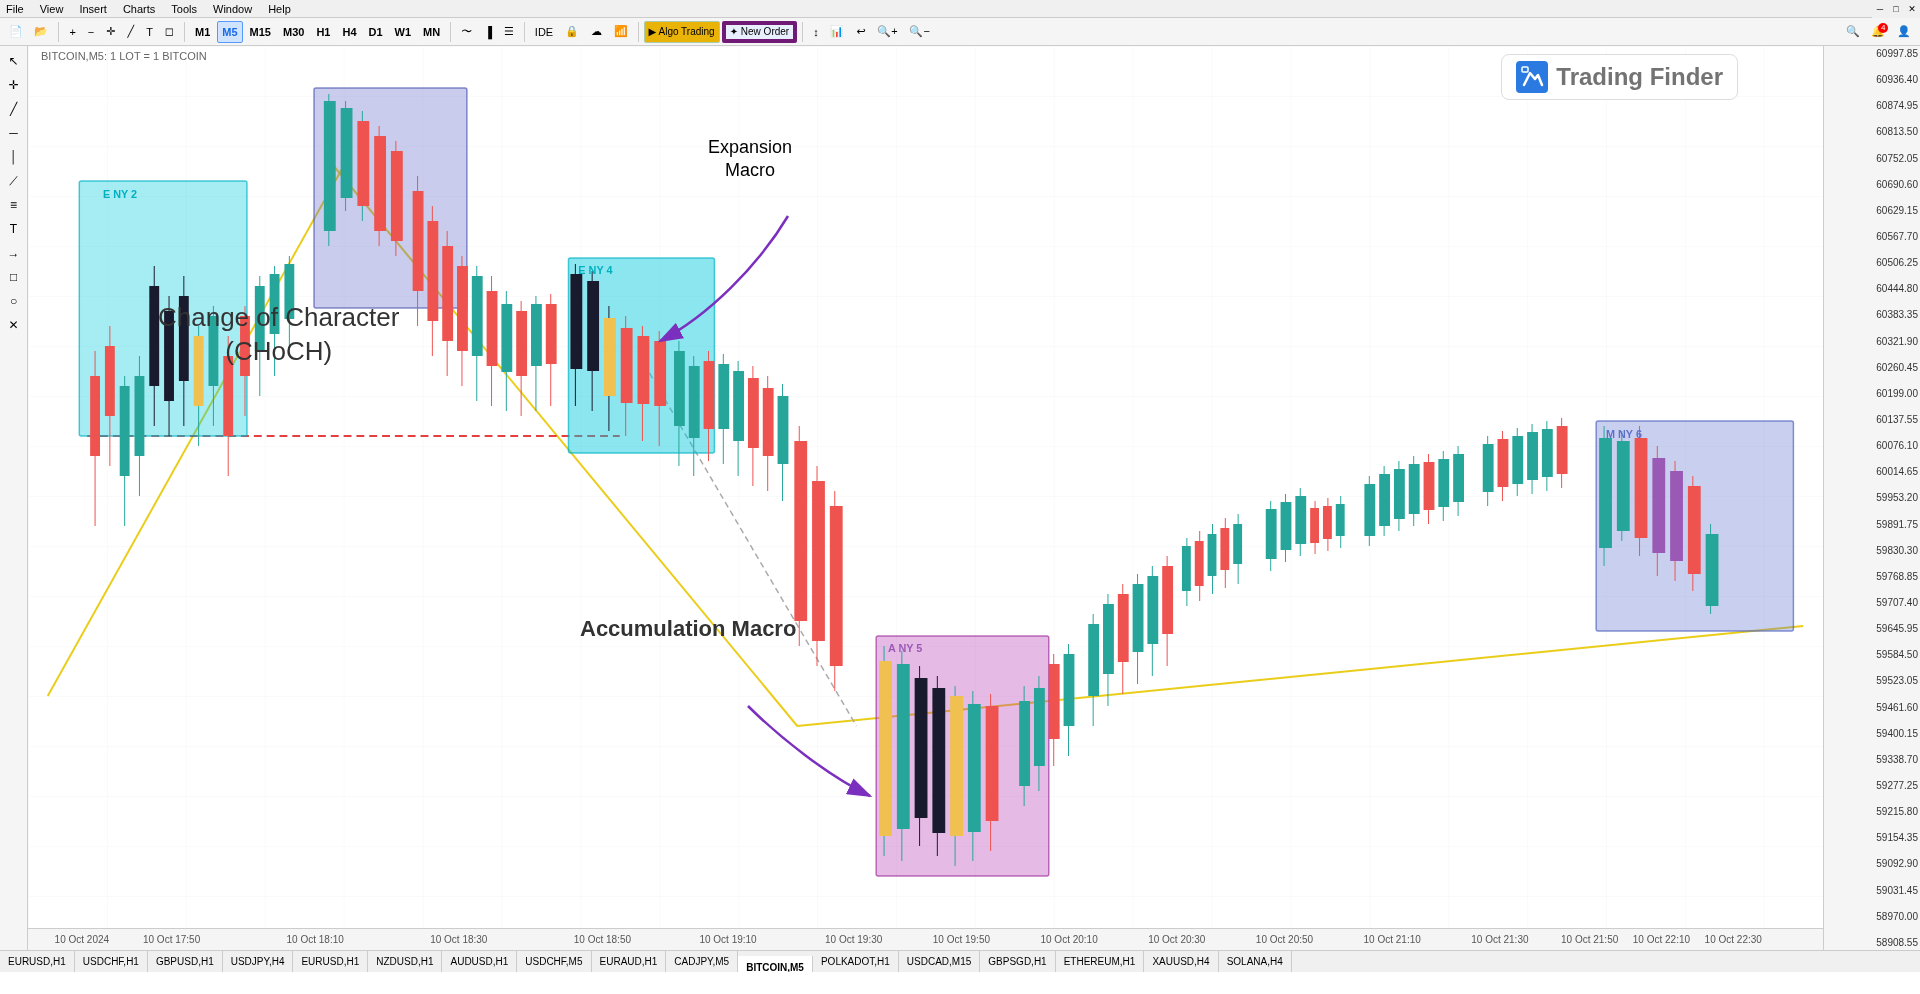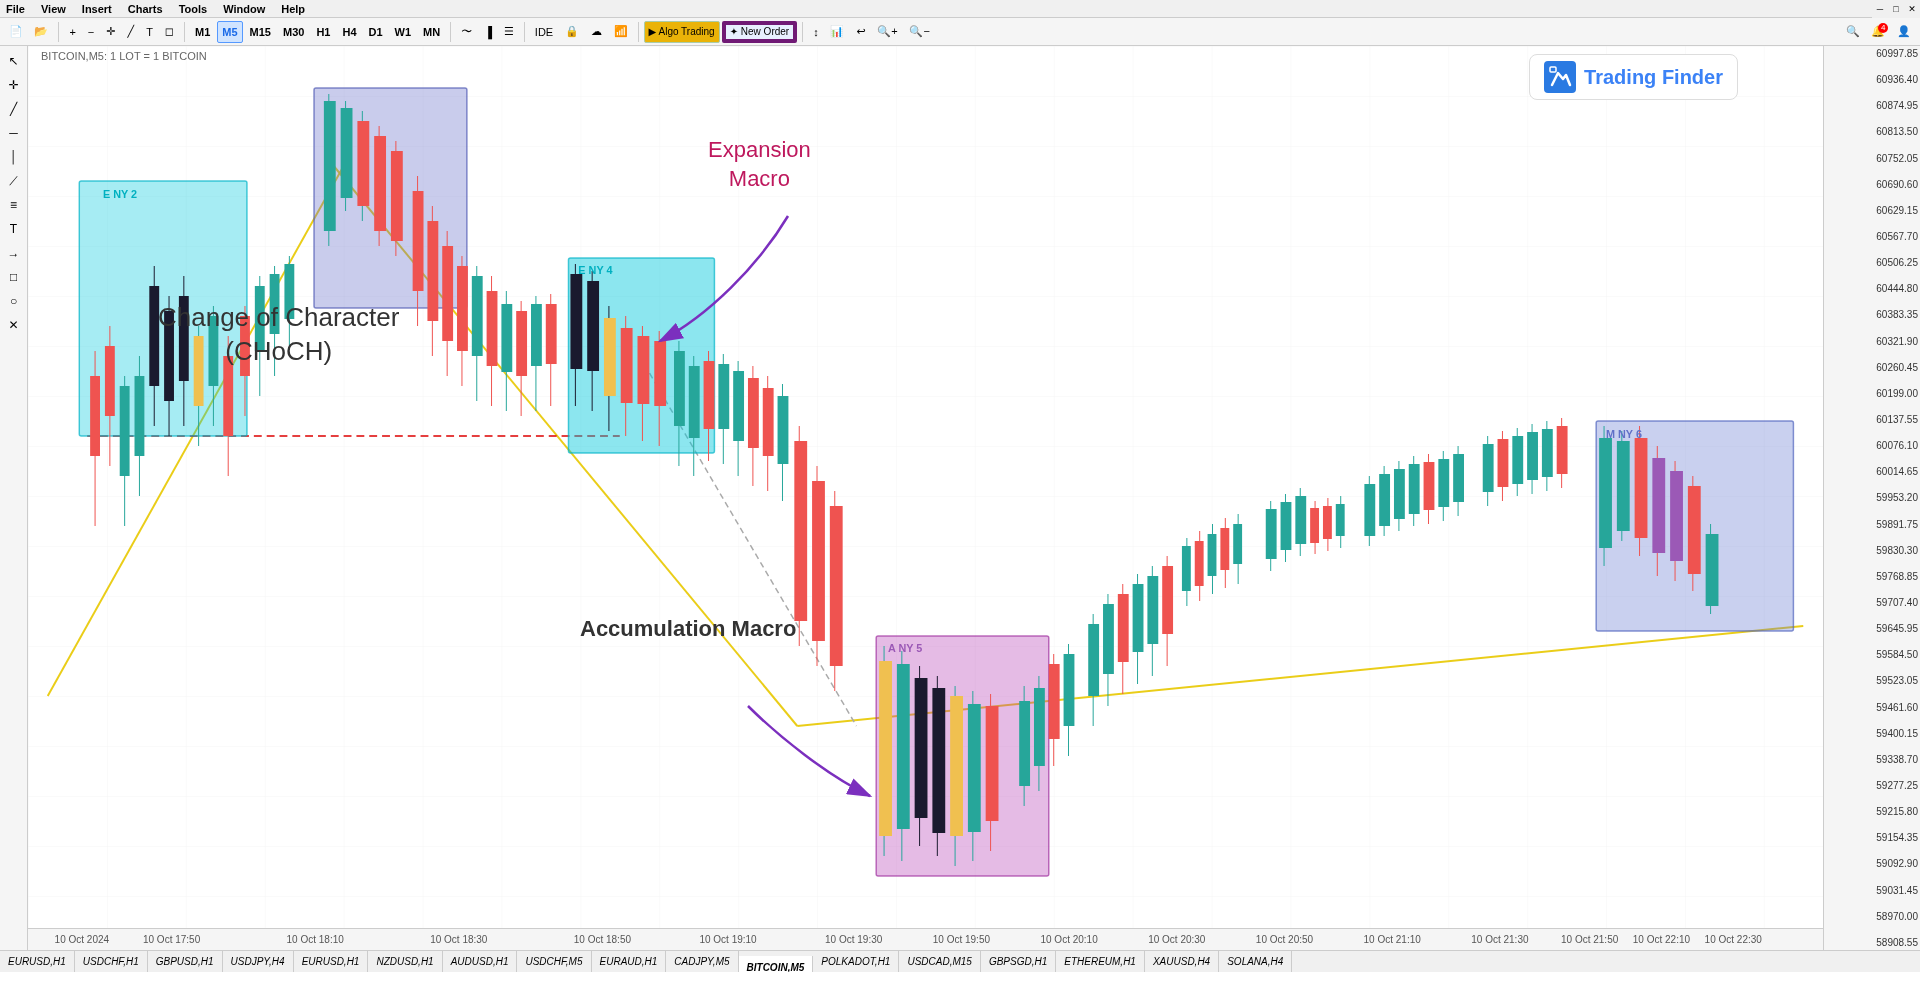--- a/index.html
+++ b/index.html
@@ -12,21 +12,21 @@
       border-bottom: 1px solid #ccc;
       display: flex;
       align-items: center;
       padding: 0 4px;
       font-size: 11px;
       color: #000;
       gap: 12px;
       position: relative;
       z-index: 100;
     }
-    #menu-bar span { cursor: pointer; padding: 0 2px; font-weight: bold; }
+    #menu-bar span { cursor: pointer; padding: 0 2px; }
 
     
     #window-controls {
       position: absolute;
       right: 0; top: 0;
       display: flex;
       align-items: center;
       height: 18px;
     }
     .win-btn {
@@ -165,21 +165,20 @@
     }
     .btab {
       height: 24px;
       padding: 8px 8px;
       font-size: 10px;
       border-right: 1px solid #ccc;
       display: flex; align-items: center;
       cursor: pointer;
       background: #f0f0f0;
       white-space: nowrap;
-      font-style: italic;
     }
     .btab.active { background: #ffffff; border-bottom: 2px solid #2a7ae2; font-weight: bold; margin-top: 13px; }
 
     
     #time-scale {
       height: 22px;
       background: #f5f5f5;
       border-top: 1px solid #ccc;
       display: flex;
       align-items: center;
@@ -292,21 +291,21 @@
       <span style="font-size:11px;color:#666;margin-left:9px;">BITCOIN,M5: 1 LOT = 1 BITCOIN</span>
     </div>
 
     <div id="tf-logo">
       <div class="tf-icon">
         <svg width="24" height="24" viewBox="0 0 24 24" fill="none">
           <path d="M4 20L10 8L15 14L18 10L22 20" stroke="white" stroke-width="2.5" stroke-linecap="round" stroke-linejoin="round" fill="none"></path>
           <rect x="2" y="2" width="6" height="5" rx="1" stroke="white" stroke-width="1.5" fill="none"></rect>
         </svg>
       </div>
-      <span style="font-size:20px;font-weight:600;color:#3b82f6;">Trading Finder</span>
+      <span style="font-size:24px;font-weight:600;color:#737373;">Trading Finder</span>
     </div>
 
     <svg id="main-svg" viewBox="0 0 1820 904" preserveAspectRatio="none">
 
       <defs>
         <pattern id="grid" width="80" height="50" patternUnits="userSpaceOnUse">
           <path d="M 80 0 L 0 0 0 50" fill="none" stroke="#e8e8e8" stroke-width="0.5"></path>
         </pattern>
       </defs>
       <rect width="1820" height="904" fill="white"></rect>
@@ -615,21 +614,21 @@
       <rect x="1701" y="488" width="13" height="72" fill="#26a69a"></rect>
 
       <text x="76" y="152" font-size="11" fill="#00b0c0" font-weight="bold">E NY 2</text>
       <text x="558" y="228" font-size="11" fill="#00b0c0" font-weight="bold">E NY 4</text>
       <text x="872" y="606" font-size="11" fill="#9b59b6" font-weight="bold">A NY 5</text>
       <text x="1600" y="392" font-size="11" fill="#6070c8" font-weight="bold">M NY 6</text>
 
     </svg>
 
     <div class="annotation-text" style="left:680px; top:90px;">
-      <div style="font-size:22px; color:#be185d; font-weight:400; text-align:center; line-height:1.3;">
+      <div style="font-size:18px; color:#000000; font-weight:400; text-align:center; line-height:1.3;">
         <span style="white-space:pre;">Expansion
 Macro</span>
       </div>
     </div>
 
     <svg style="position:absolute;top:0;left:0;width:100%;height:100%;pointer-events:none;z-index:20;">
 
       <path d="M 760 170 C 730 220, 680 270, 632 295" stroke="#7b2fbe" stroke-width="2.5" fill="none" marker-end="url(#arrowhead1)"></path>
       <defs>
         <marker id="arrowhead1" markerWidth="10" markerHeight="7" refX="9" refY="3.5" orient="auto">

